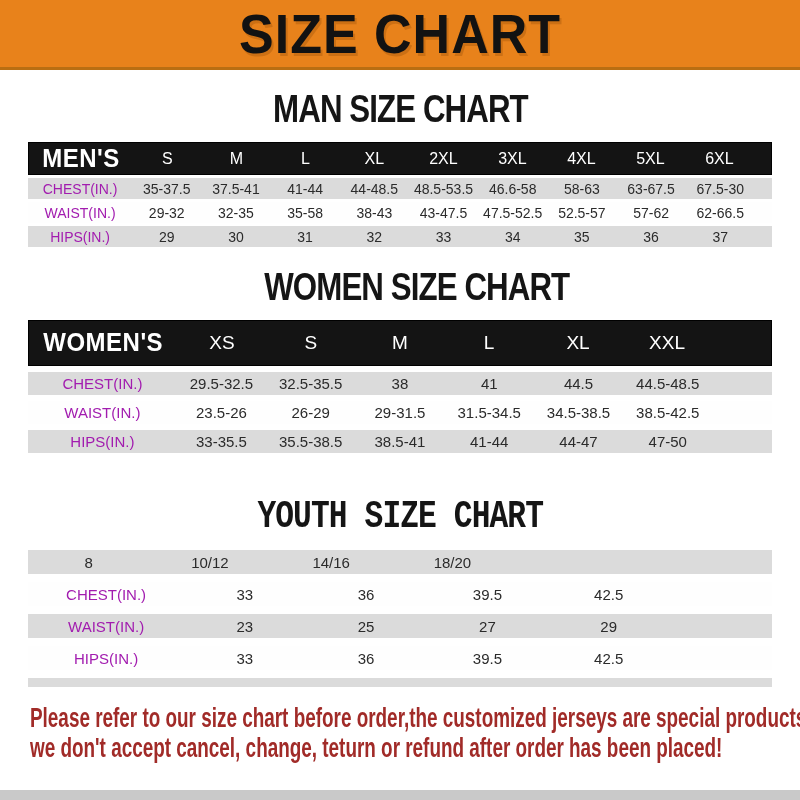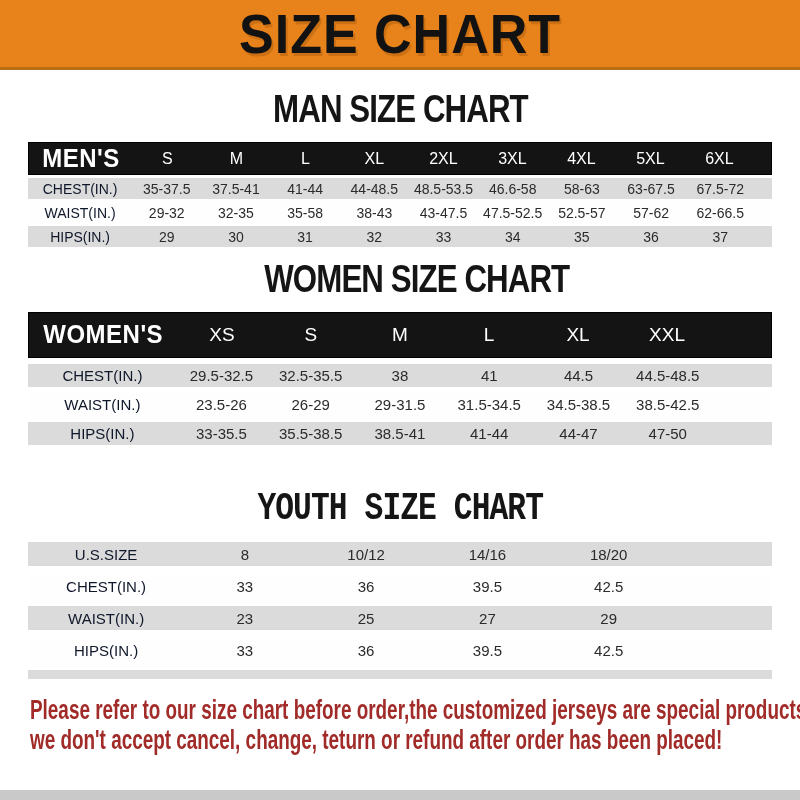--- a/index.html
+++ b/index.html
@@ -29,40 +29,40 @@
     text-align: center;
     margin-top: 19px; margin-bottom: 13px;
     height: 40px; line-height: 40px;
   }
   .section-heading span {
     display: inline-block;
     font-size: 34px; font-weight: bold; color: #151515;
     letter-spacing: -1px;
     transform: scaleX(0.92) scaleY(1.12);
   }
-  .heading-women { margin-top: 12px; padding-left: 34px; }
+  .heading-women { margin-top: 20px; padding-left: 34px; }
   .heading-youth { margin-top: 44px; font-family: Liberation Mono, monospace; }
 
   
   .size-table { width: 744px; margin: 0 auto; }
   .thead {
     display: flex; align-items: center;
     background: var(--bar_bg, #141414);
     color: var(--bar_text, #ffffff);
     border: 1px solid #000;
   }
   .trow { display: flex; align-items: center; }
   .trow.gray  { background: var(--row_gray, #dbdbdb); }
   .trow.white { background: var(--row_white, #fefefe); }
   .cell { text-align: center; white-space: nowrap; }
   .head-label {
     font-weight: bold; letter-spacing: 0.5px;
     transform: scaleY(1.05);
   }
-  .row-label { color: #0f172a; }
+  .row-label { color: #a21caf; }
   .row-val   { color: #2b2b2b; }
 
   
   .men .thead { height: 33px; }
   .men .head-label { font-size: 24px; }
   .men .head-size  { font-size: 16px; }
   .men .trow { height: 21px; margin-top: 3px; font-size: 14px; }
   .men .row-label { font-size: 14px; }
 
   
@@ -125,21 +125,21 @@
     <div class="trow gray">
       <div class="cell row-label" style="width: 14%;">CHEST(IN.)</div>
       <div class="cell row-val" style="width: 9.3%;">35-37.5</div>
       <div class="cell row-val" style="width: 9.3%;">37.5-41</div>
       <div class="cell row-val" style="width: 9.3%;">41-44</div>
       <div class="cell row-val" style="width: 9.3%;">44-48.5</div>
       <div class="cell row-val" style="width: 9.3%;">48.5-53.5</div>
       <div class="cell row-val" style="width: 9.3%;">46.6-58</div>
       <div class="cell row-val" style="width: 9.3%;">58-63</div>
       <div class="cell row-val" style="width: 9.3%;">63-67.5</div>
-      <div class="cell row-val" style="width: 9.3%;">67.5-72</div>
+      <div class="cell row-val" style="width: 9.3%;">67.5-30</div>
     </div>
     <div class="trow white">
       <div class="cell row-label" style="width: 14%;">WAIST(IN.)</div>
       <div class="cell row-val" style="width: 9.3%;">29-32</div>
       <div class="cell row-val" style="width: 9.3%;">32-35</div>
       <div class="cell row-val" style="width: 9.3%;">35-58</div>
       <div class="cell row-val" style="width: 9.3%;">38-43</div>
       <div class="cell row-val" style="width: 9.3%;">43-47.5</div>
       <div class="cell row-val" style="width: 9.3%;">47.5-52.5</div>
       <div class="cell row-val" style="width: 9.3%;">52.5-57</div>
@@ -200,21 +200,20 @@
       <div class="cell row-val" style="width: 12%;">44-47</div>
       <div class="cell row-val" style="width: 12%;">47-50</div>
     </div>
   </div>
 
 <h2 class="section-heading heading-youth">
   <span>YOUTH SIZE CHART</span>
 </h2>
 <div class="size-table youth">
     <div class="trow gray">
-      <div class="cell row-label" style="width: 21%;">U.S.SIZE</div>
       <div class="cell row-val" style="width: 16.3%;">8</div>
       <div class="cell row-val" style="width: 16.3%;">10/12</div>
       <div class="cell row-val" style="width: 16.3%;">14/16</div>
       <div class="cell row-val" style="width: 16.3%;">18/20</div>
     </div>
     <div class="trow white">
       <div class="cell row-label" style="width: 21%;">CHEST(IN.)</div>
       <div class="cell row-val" style="width: 16.3%;">33</div>
       <div class="cell row-val" style="width: 16.3%;">36</div>
       <div class="cell row-val" style="width: 16.3%;">39.5</div>

